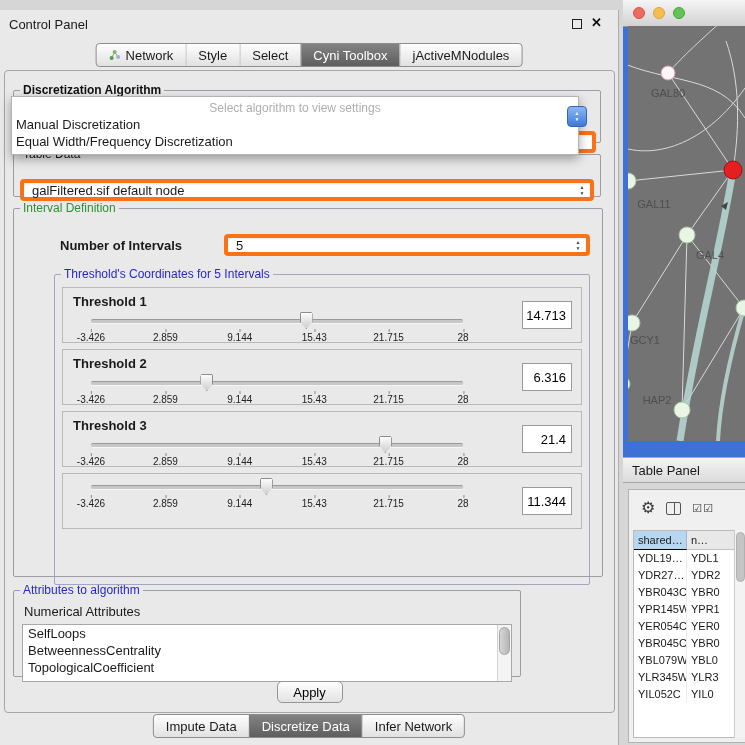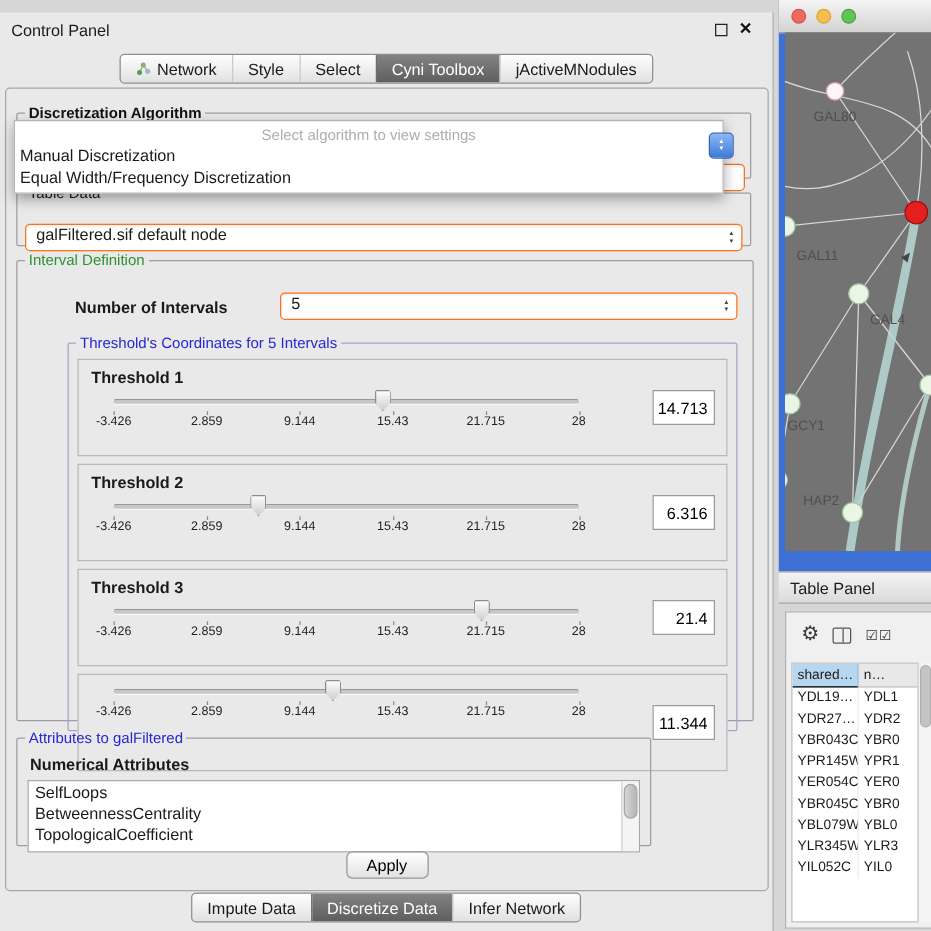--- a/index.html
+++ b/index.html
@@ -28,54 +28,54 @@
   .fs-algo{left:8px;top:12px;width:586px;height:58px}
   .fs-algo>legend{font-weight:bold;color:#111}
   .fs-table{left:8px;top:76px;width:586px;height:48px}
   .fs-interval{left:8px;top:130px;width:588px;height:374px}
   .fs-interval>legend{color:#2f9032}
   .fs-thresholds{left:40px;top:52px;right:12px;height:316px;border-color:#a4a4c4}
   .fs-thresholds>legend{color:#2727cf}
   .fs-attrs{left:8px;top:512px;width:506px;height:92px}
   .fs-attrs>legend{color:#2727cf}
 
-  .combo{height:22px;background:#fff;border:1px solid #f97316;border-radius:4px;display:flex;align-items:flex-start;
+  .combo{height:22px;background:#fff;border:4px solid #f97316;border-radius:4px;display:flex;align-items:flex-start;
          font-size:13px;padding-left:8px;box-shadow:inset 0 1px 2px rgba(0,0,0,.08);box-sizing:border-box}
   .combo .stepper{margin-left:auto;width:16px;height:100%;display:flex;flex-direction:column;align-items:center;justify-content:center;color:#444;gap:1px}
   .stepper span{font-size:5px;line-height:5px}
   .algo-combo{position:absolute;left:14px;top:34px;width:568px}
   .table-combo{position:absolute;left:6px;right:6px;top:18px}
   .blue-cap{position:absolute;left:562px;top:35px;width:20px;height:21px;z-index:40;border:1px solid #3566b5;border-radius:4px;
             background:linear-gradient(#8cb7f3,#3e79d9);display:flex;flex-direction:column;align-items:center;justify-content:center;gap:1px;color:#fff;box-sizing:border-box}
   .blue-cap span{font-size:5px;line-height:5px}
 
   .overlay{position:absolute;left:6px;top:25px;width:566px;z-index:30;background:#fff;border:1px solid #b3b3b3;
            box-shadow:0 4px 10px rgba(0,0,0,.35);font-size:13px;padding:2px 0 4px}
   .overlay .ph{color:#aeaeae;text-align:center;font-size:12px;padding:2px 0 1px}
   .overlay .opt{padding:1px 4px}
   .overlay .opt.bold{font-weight:normal}
 
   .noi-row{position:absolute;left:46px;top:18px;right:12px;height:24px;display:flex;align-items:center}
   .noi-label{font-weight:bold;font-size:13px;width:164px}
   .noi-combo{flex:1}
 
-  .th{position:relative;border:1px solid #b9b9b9;margin:6px 7px 0;height:78px;display:flex;align-items:center;background:#e9e9e9;box-sizing:border-box}
+  .th{position:relative;border:1px solid #b9b9b9;margin:6px 7px 0;height:56px;display:flex;align-items:center;background:#e9e9e9;box-sizing:border-box}
   .th-left{width:404px;padding:4px 0 0 6px;align-self:flex-start}
   .th-label{font-weight:bold;font-size:13px;margin:2px 0 3px 4px}
   .slider{position:relative;height:18px;margin:0 10px 0 22px}
   .track{position:absolute;left:0;right:0;top:7px;height:3px;background:#c7c7c7;border-top:1px solid #999;border-bottom:1px solid #f6f6f6;border-radius:2px}
   .thumb{position:absolute;top:0;width:13px;height:17px;margin-left:-6px;background:linear-gradient(#ffffff,#cccccc);
          box-shadow:inset 0 0 0 1px #8d8d8d;clip-path:polygon(10% 0,90% 0,100% 12%,100% 58%,50% 100%,0 58%,0 12%)}
   .ticks{position:relative;height:12px;margin:2px 10px 0 22px;font-size:10px;color:#222}
   .tick{position:absolute;top:0;transform:translateX(-50%);white-space:nowrap}
   .tick::before{content:"";position:absolute;left:50%;top:-3px;width:1px;height:3px;background:#8a8a8a}
   .th-value{margin-left:auto;margin-right:9px;width:50px;height:28px;border:1px solid #9a9a9a;background:#fff;
             font-family:"Liberation Sans",sans-serif;font-size:13px;text-align:right;padding:0 5px 0 0;box-sizing:border-box}
 
-  .attr-label{position:absolute;left:10px;top:7px;font-weight:bold;font-size:13px}
+  .attr-label{position:absolute;left:10px;top:7px;font-weight:normal;font-size:13px}
   .listbox{position:absolute;left:8px;top:27px;right:8px;height:56px;background:#fff;border:1px solid #a8a8a8;overflow:hidden}
   .listbox .item{font-size:13px;line-height:17px;padding-left:5px;white-space:nowrap}
   .list-scroll{position:absolute;right:0;top:0;bottom:0;width:13px;background:#f4f4f4;border-left:1px solid #d2d2d2}
   .list-thumb{position:absolute;left:1px;right:1px;top:2px;height:26px;border-radius:6px;background:linear-gradient(90deg,#d6d6d6,#b5b5b5);border:1px solid #a5a5a5}
 
   .apply-btn{position:absolute;left:50%;top:610px;transform:translateX(-50%);width:66px;height:22px;border:1px solid #969696;
              border-radius:5px;background:linear-gradient(#ffffff,#e2e2e2);font-size:13px;font-family:"Liberation Sans",sans-serif}
 
   
   .net-win{position:absolute;left:623px;top:0;width:122px;height:457px;background:#3d72d4}
@@ -262,21 +262,21 @@
               <span class="tick" style="left: 80%;">21.715</span>
               <span class="tick" style="left: 100%;">28</span>
             </div>
           </div>
           <input class="th-value" value="11.344" style="">
         </div>
       </fieldset>
     </fieldset>
 
     <fieldset class="fs-attrs">
-      <legend>Attributes to galFiltered</legend>
+      <legend>Attributes to algorithm</legend>
       <div class="attr-label">Numerical Attributes</div>
       <div class="listbox">
         <div class="item">SelfLoops</div>
         <div class="item">BetweennessCentrality</div>
         <div class="item">TopologicalCoefficient</div>
         <div class="list-scroll">
           <div class="list-thumb"></div>
         </div>
       </div>
     </fieldset>

